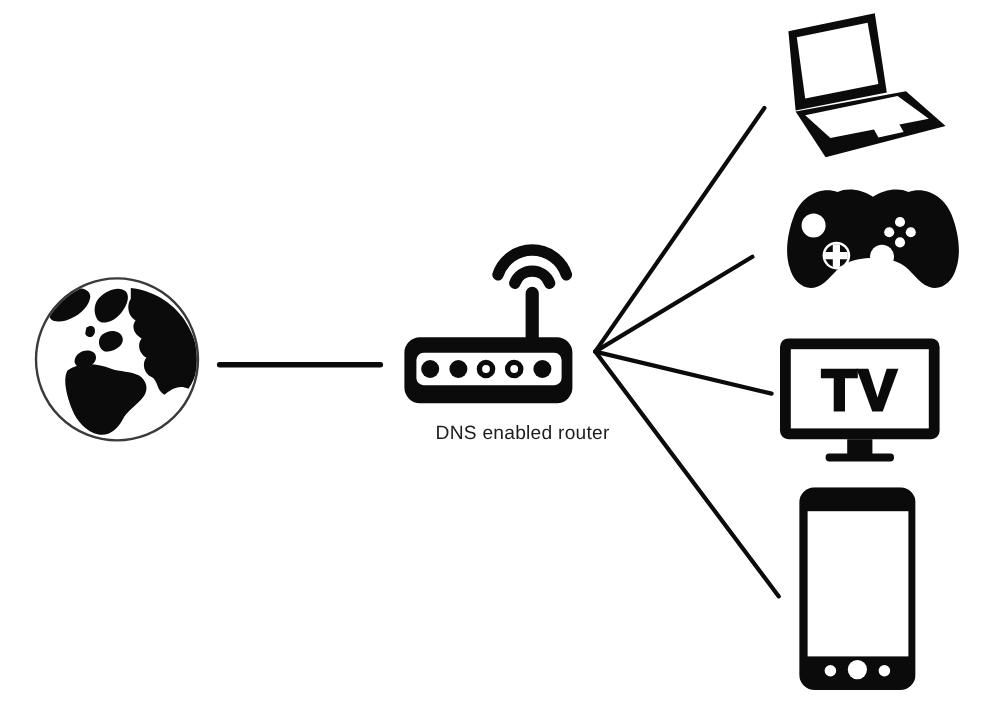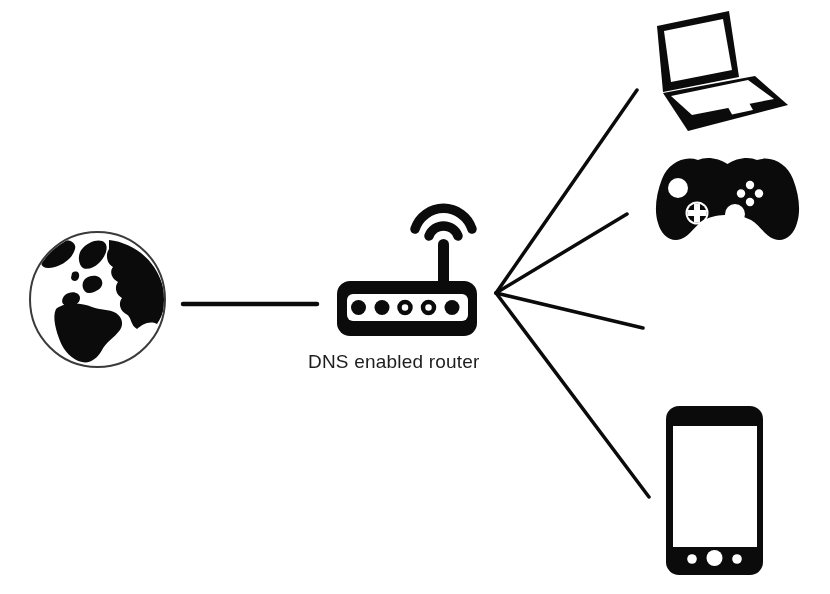--- a/index.html
+++ b/index.html
@@ -11,23 +11,23 @@
     height: 594px;
     background: #ffffff;
     overflow: hidden;
   }
   .abs { position: absolute; }
   #links { left: 0; top: 0; width: 830px; height: 594px; }
   #links line { stroke: #0b0b0b; stroke-linecap: round; }
   .node svg { display: block; }
   .router-label {
     left: 308px; top: 349px; width: 200px;
-    text-align: left;
+    text-align: right;
     color: #1d1d1d;
-    font-size: 19px;
+    font-size: 16px;
     line-height: 26px;
     letter-spacing: 0.2px;
   }
   .fg { fill: #0b0b0b; }
   .bg { fill: #ffffff; }
 </style>
 </head>
 <body>
 
 <div class="canvas">
@@ -98,20 +98,29 @@
       <rect class="bg" x="39" y="48.5" width="6" height="19" rx="1"></rect>
       <rect class="bg" x="32.5" y="55" width="19" height="6" rx="1"></rect>
       <circle class="bg" cx="80" cy="59" r="10"></circle>
       <circle class="bg" cx="95" cy="30" r="4.2"></circle>
       <circle class="bg" cx="95" cy="47" r="4.2"></circle>
       <circle class="bg" cx="86" cy="38.5" r="4.2"></circle>
       <circle class="bg" cx="104" cy="38.5" r="4.2"></circle>
     </svg>
   </div>
 
+  <div class="abs node" style="left:649px; top:281px;">
+    <svg width="135" height="104" viewBox="0 0 135 104" xmlns="http://www.w3.org/2000/svg">
+      <rect class="fg" x="1" y="1" width="133" height="84" rx="7"></rect>
+      <rect class="bg" x="10" y="10" width="115" height="66"></rect>
+      <text x="67.5" y="61" text-anchor="middle" font-family="Liberation Sans, sans-serif" font-size="48" font-weight="bold" fill="#0b0b0b" stroke="#0b0b0b" stroke-width="2.5" letter-spacing="1">TV</text>
+      <rect class="fg" x="57" y="85" width="21" height="13"></rect>
+      <rect class="fg" x="39" y="97" width="57" height="6.5" rx="3"></rect>
+    </svg>
+  </div>
 
   <div class="abs node" style="left:666px; top:406px;">
     <svg width="97" height="170" viewBox="0 0 97 170" xmlns="http://www.w3.org/2000/svg">
       <rect class="fg" x="0" y="0" width="97" height="169" rx="13"></rect>
       <rect class="bg" x="7" y="20" width="84" height="121"></rect>
       <circle class="bg" cx="26" cy="153" r="4.8"></circle>
       <circle class="bg" cx="48.5" cy="152" r="8"></circle>
       <circle class="bg" cx="71" cy="153" r="4.8"></circle>
     </svg>
   </div>

